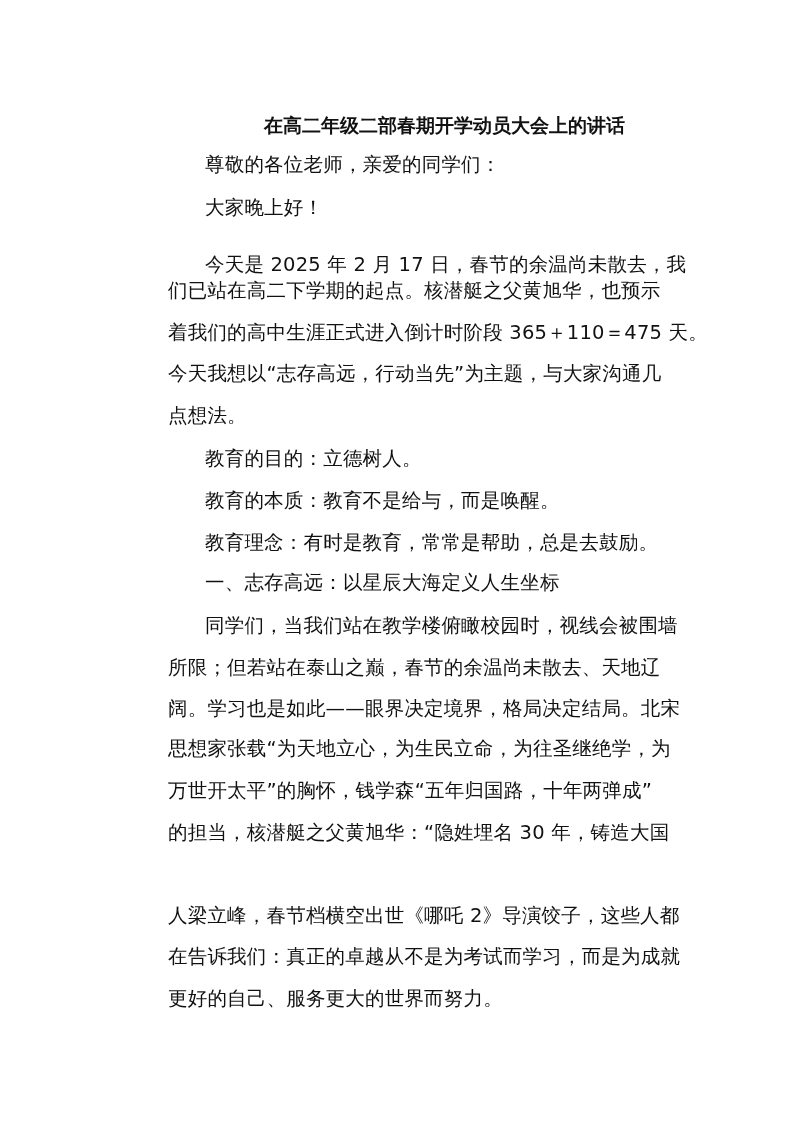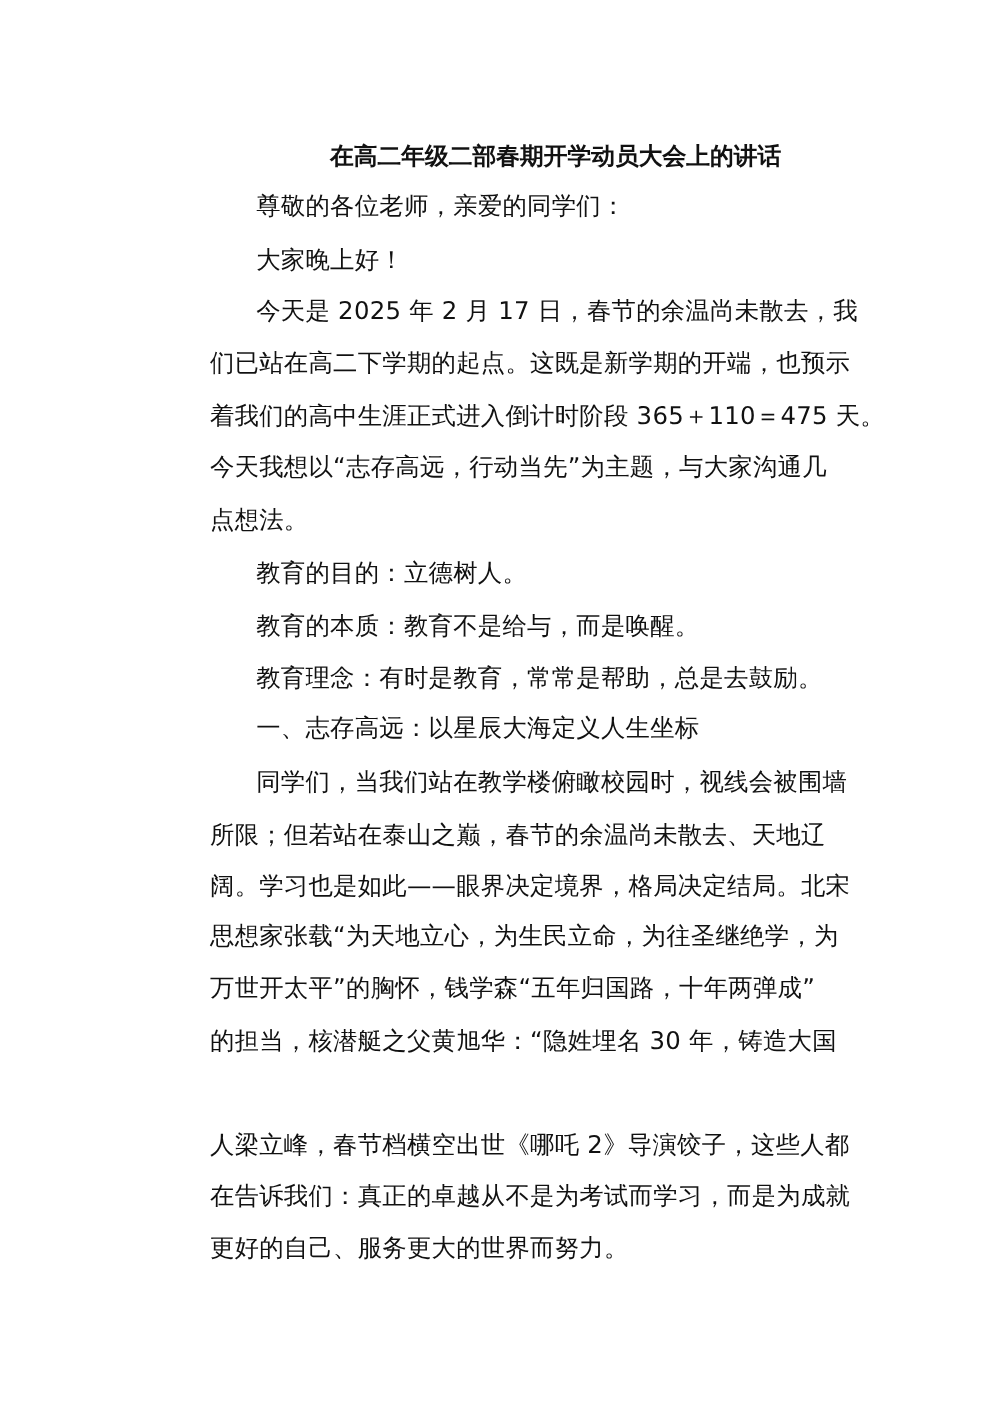--- a/index.html
+++ b/index.html
@@ -13,22 +13,22 @@
   .full { left: 120px; }
 </style>
 </head>
 <body>
 
 <div class="page">
   <div class="title">在高二年级二部春期开学动员大会上的讲话</div>
 
   <div class="line ind" style="top:152px">尊敬的各位老师，亲爱的同学们：</div>
   <div class="line ind" style="top:195px">大家晚上好！</div>
-  <div class="line ind" style="top:236px">今天是 2025 年 2 月 17 日，春节的余温尚未散去，我</div>
-  <div class="line full" style="top:278px">们已站在高二下学期的起点。这既是新学期的开端，也预示</div>
+  <div class="line ind" style="top:252px">今天是 2025 年 2 月 17 日，春节的余温尚未散去，我</div>
+  <div class="line full" style="top:278px">们已站在高二下学期的起点。核潜艇之父黄旭华，也预示</div>
   <div class="line full" style="top:320px">着我们的高中生涯正式进入倒计时阶段 365＋110＝475 天。</div>
   <div class="line full" style="top:361px">今天我想以“志存高远，行动当先”为主题，与大家沟通几</div>
   <div class="line full" style="top:403px">点想法。</div>
   <div class="line ind" style="top:446px">教育的目的：立德树人。</div>
   <div class="line ind" style="top:488px">教育的本质：教育不是给与，而是唤醒。</div>
   <div class="line ind" style="top:530px">教育理念：有时是教育，常常是帮助，总是去鼓励。</div>
   <div class="line ind" style="top:570px">一、志存高远：以星辰大海定义人生坐标</div>
   <div class="line ind" style="top:613px">同学们，当我们站在教学楼俯瞰校园时，视线会被围墙</div>
   <div class="line full" style="top:655px">所限；但若站在泰山之巅，春节的余温尚未散去、天地辽</div>
   <div class="line full" style="top:696px">阔。学习也是如此——眼界决定境界，格局决定结局。北宋</div>

